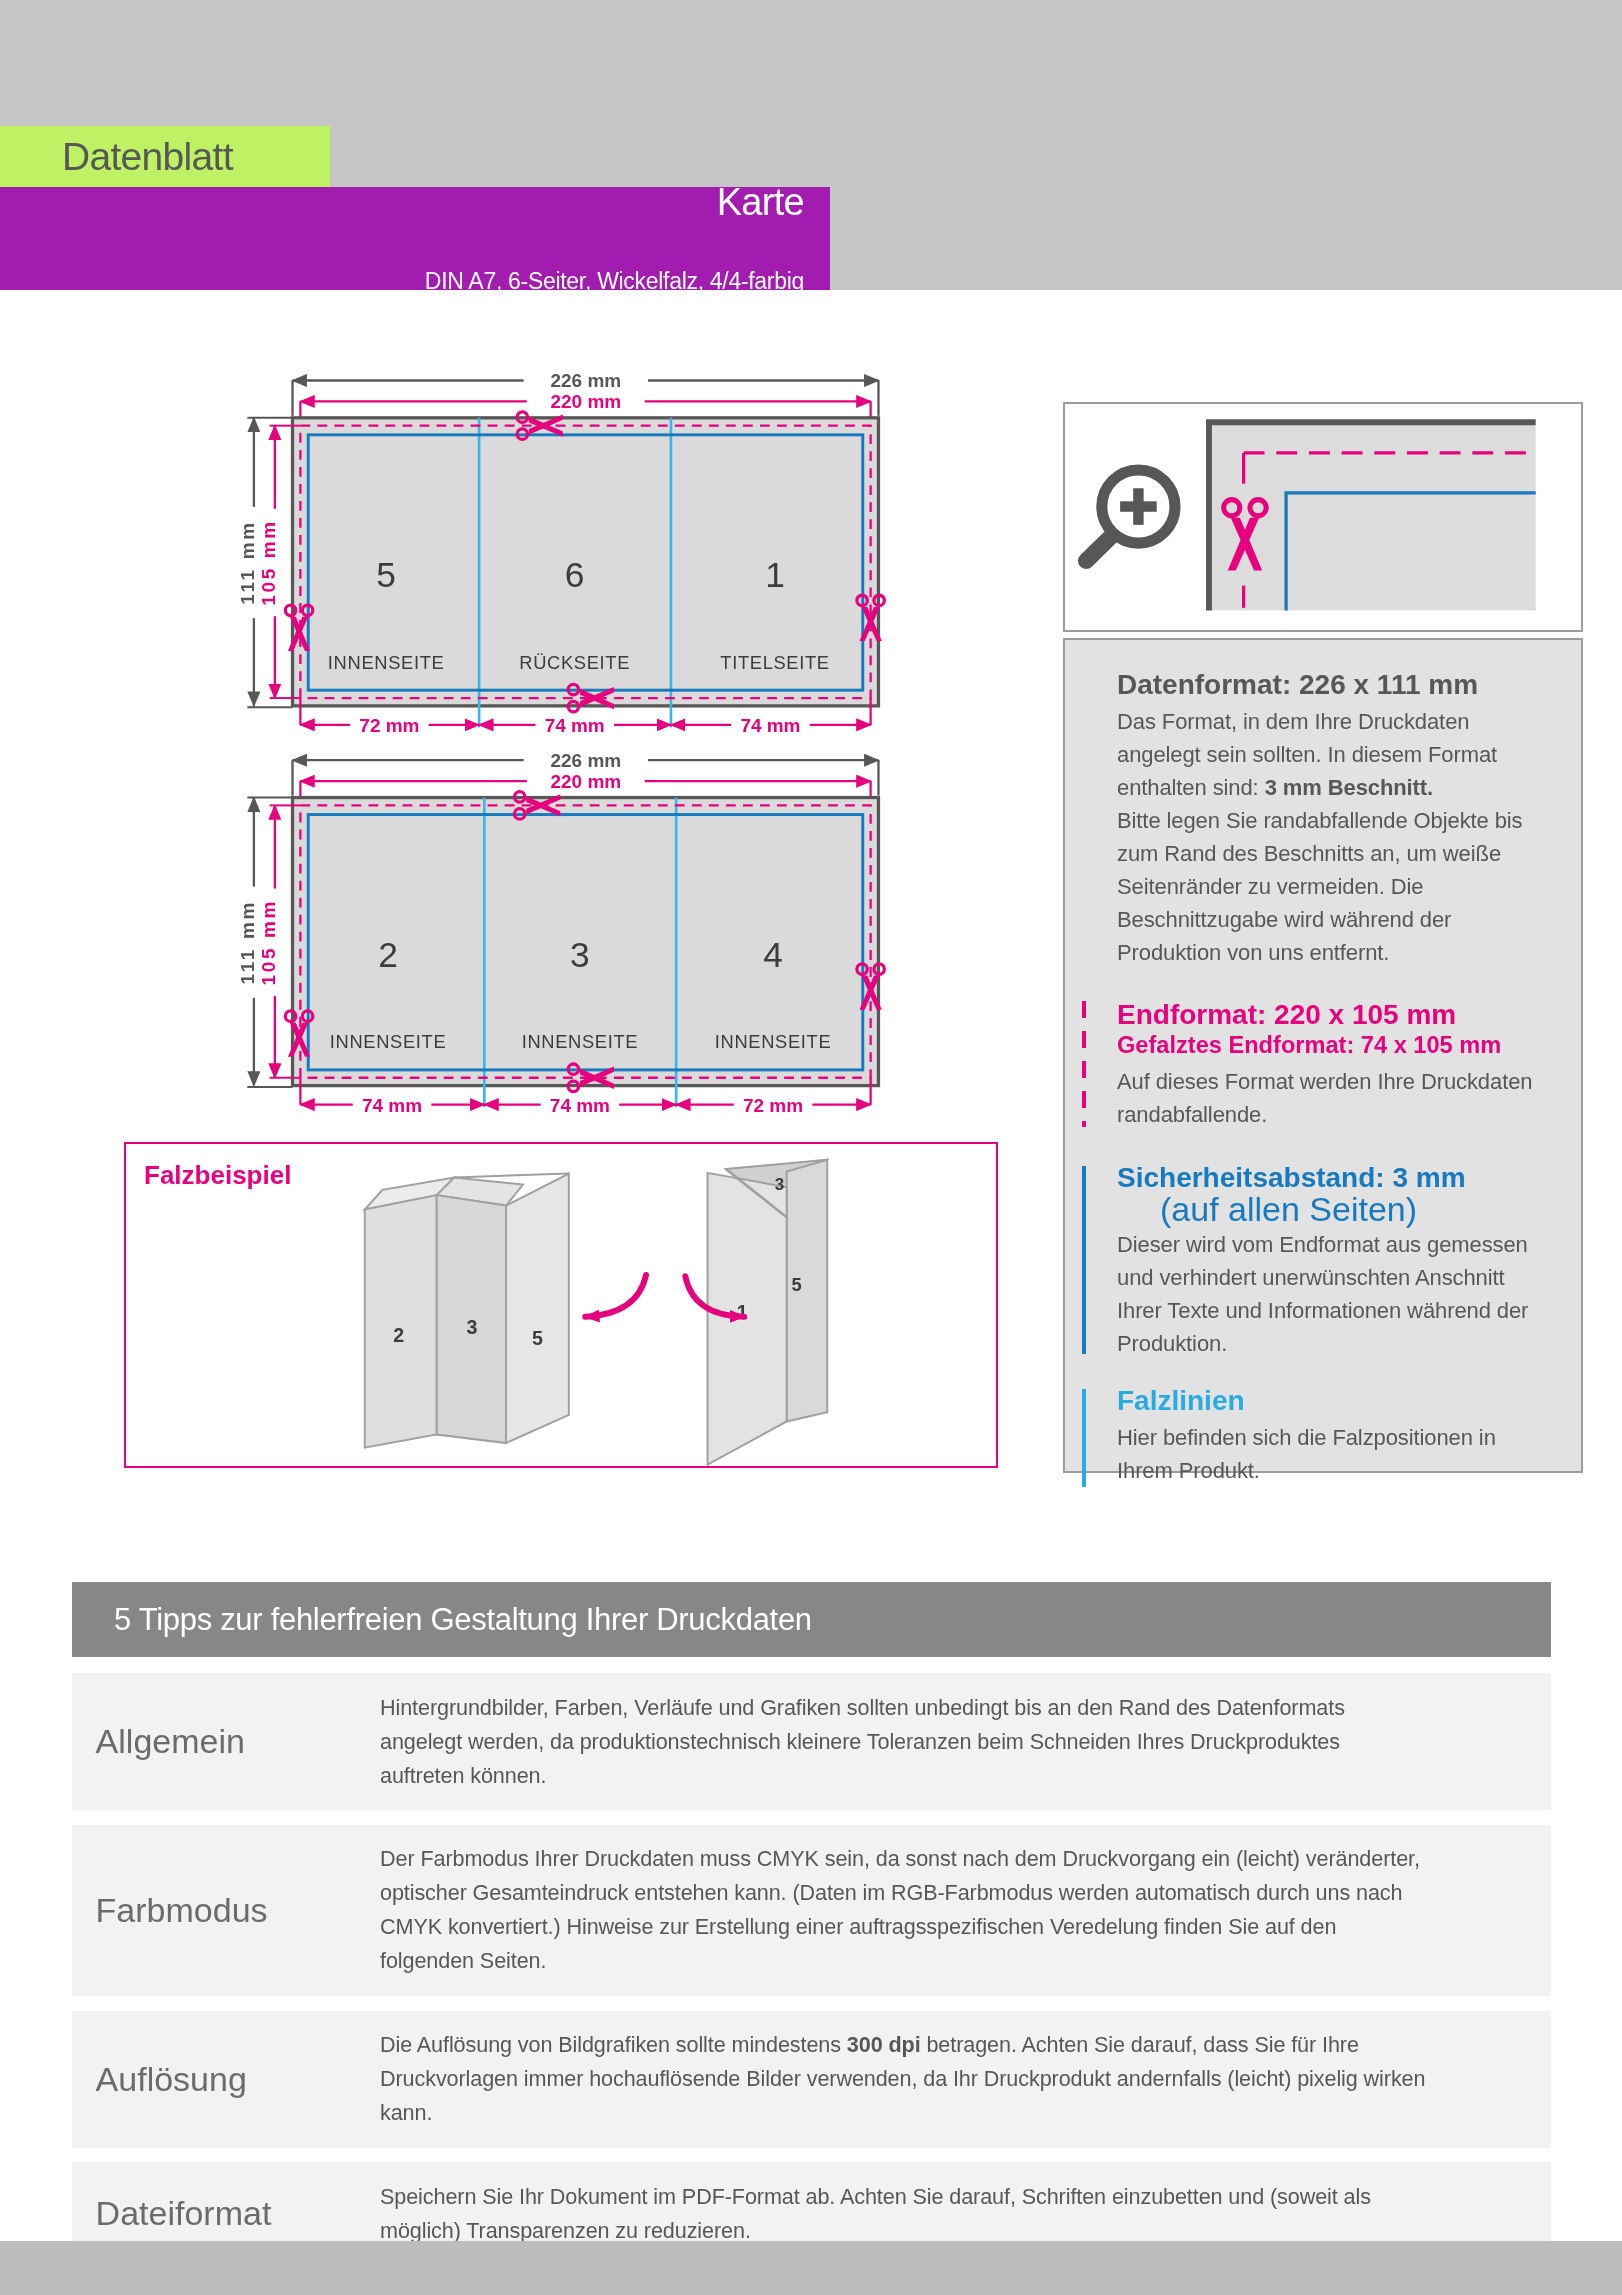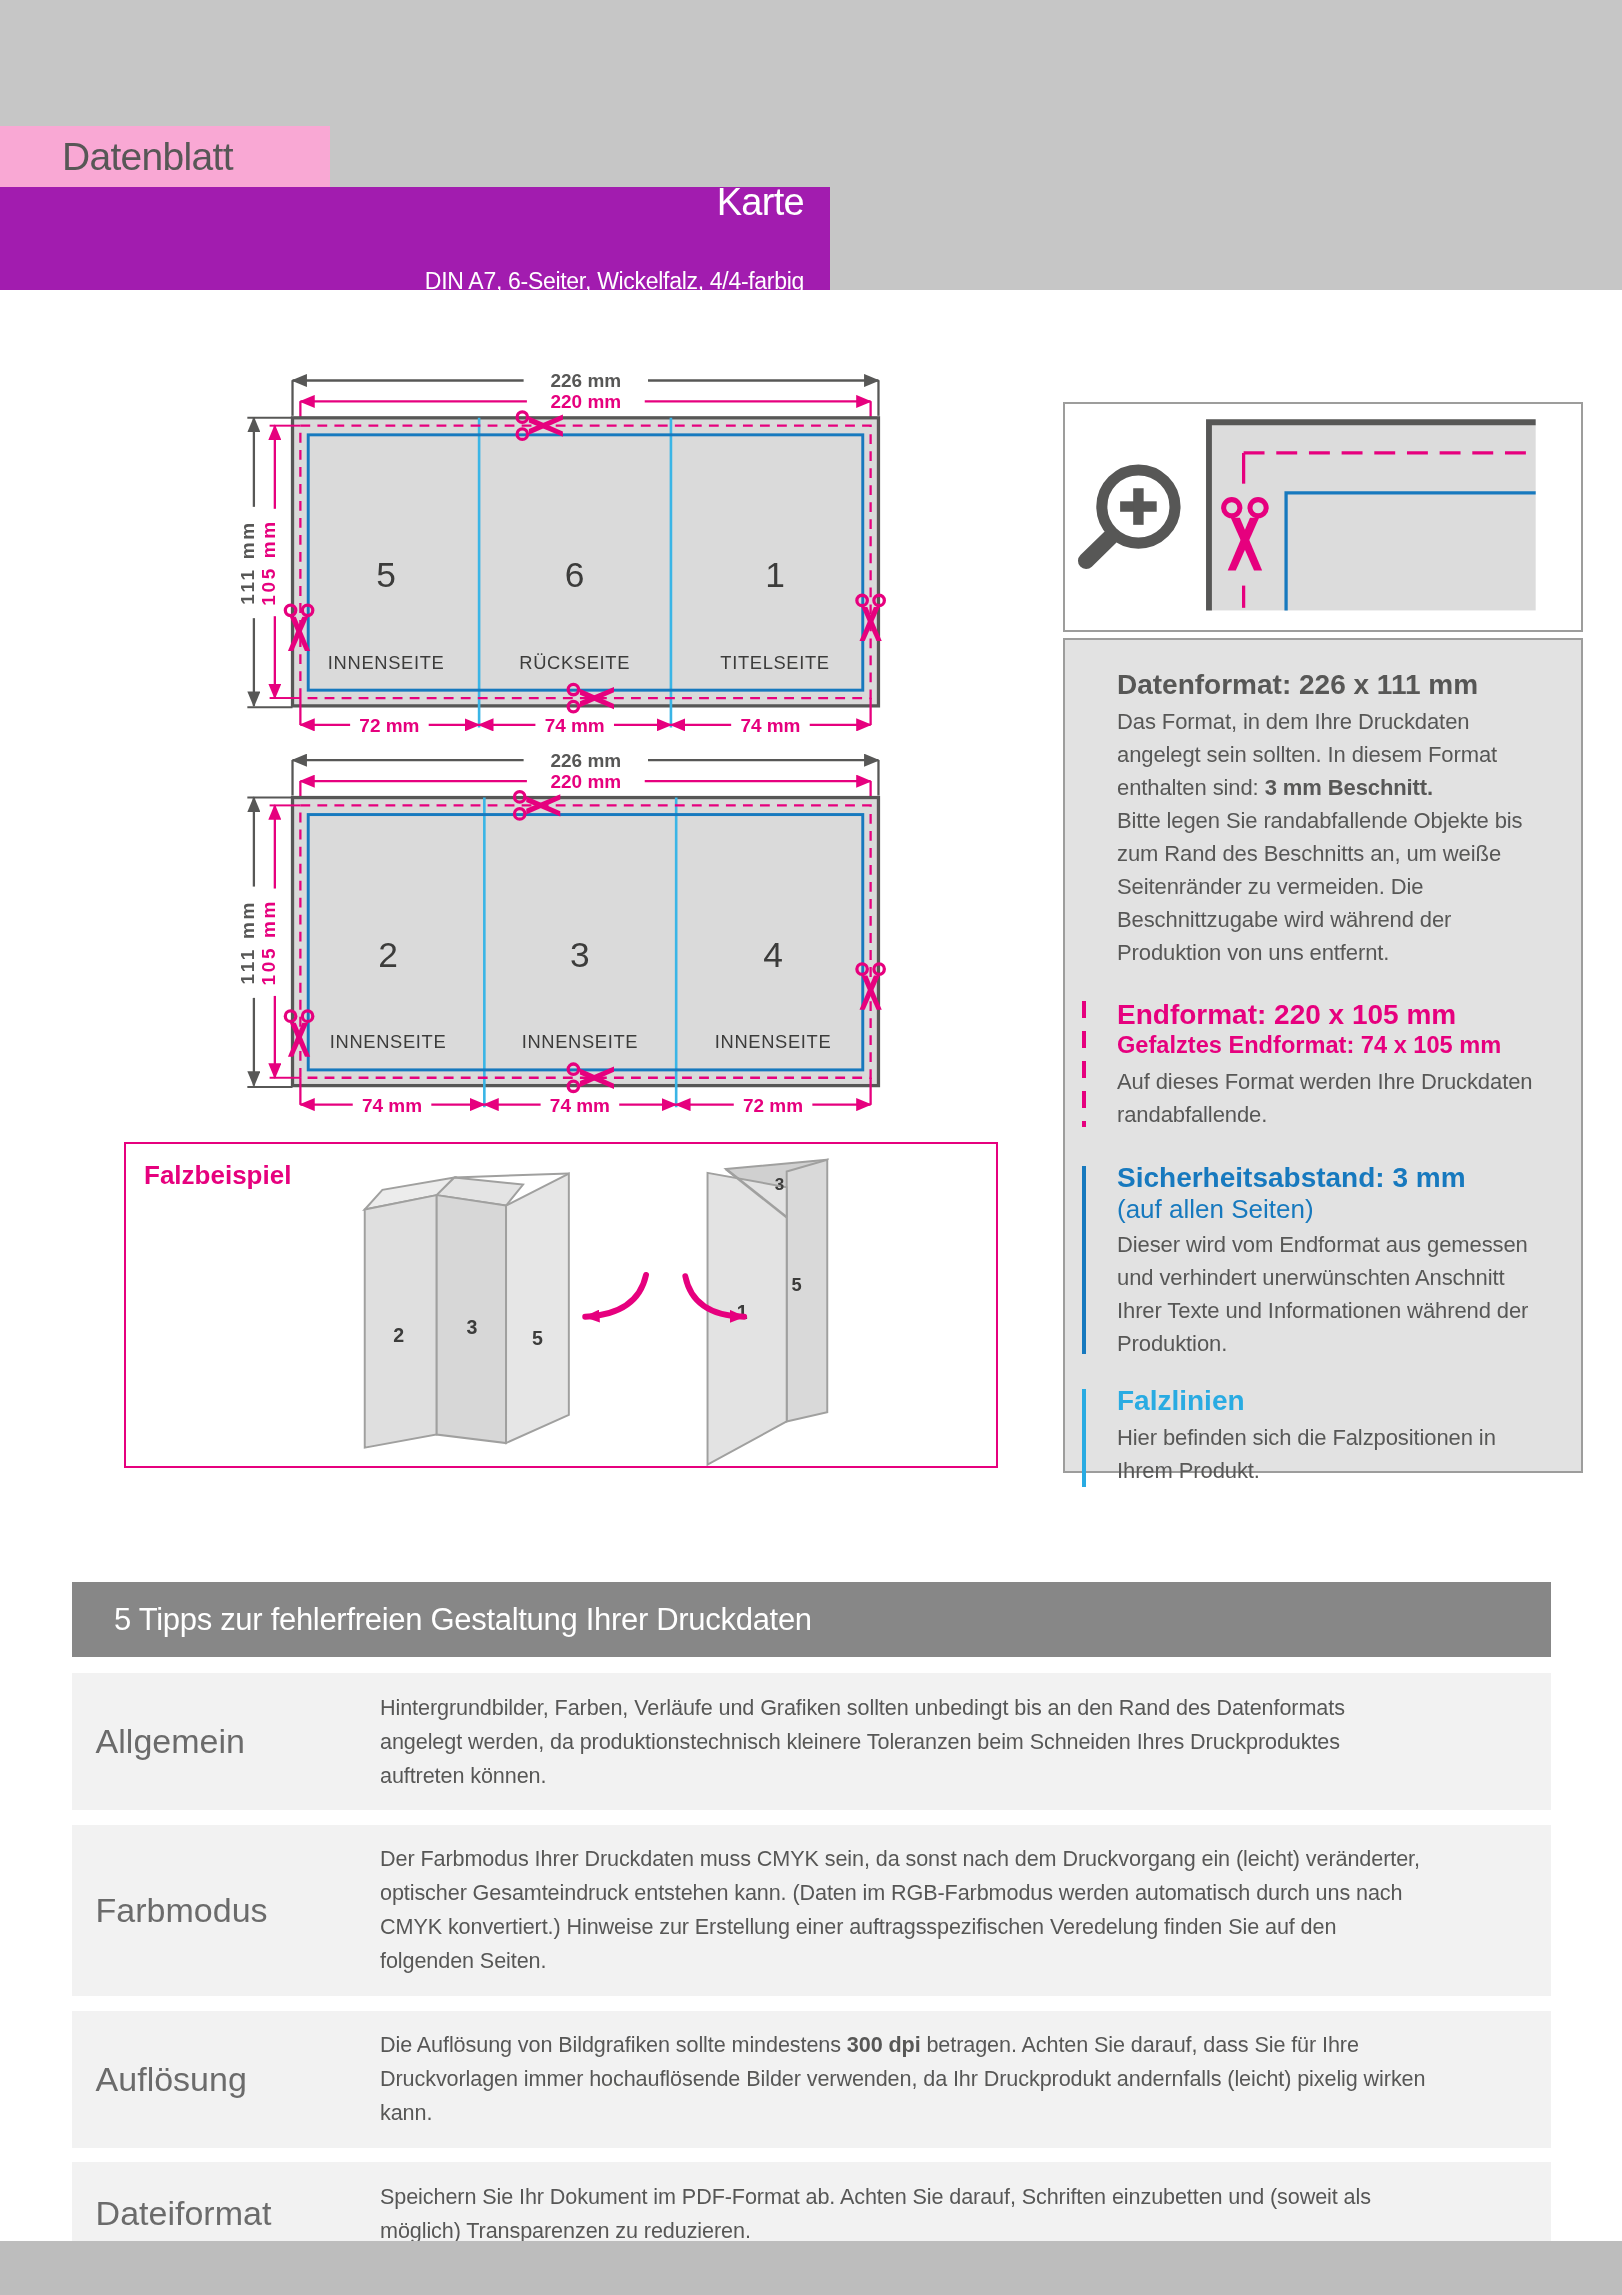--- a/index.html
+++ b/index.html
@@ -2,21 +2,21 @@
 <html style="font-size:10.5px"><head>
 <meta charset="utf-8">
 <style>
   html,body{margin:0;padding:0;}
   body{width:1623px;height:2295px;position:relative;background:#ffffff;
        font-family:"Liberation Sans",sans-serif;color:#575756;}
   .abs{position:absolute;}
 
   
   .header-bg{left:0;top:0;width:1623px;height:290px;background:#c6c6c6;}
-  .datenblatt-box{left:0;top:126px;width:330px;height:61px;background:#f9a8d4;
+  .datenblatt-box{left:0;top:126px;width:330px;height:61px;background:#bef264;
       display:flex;align-items:center;}
   .datenblatt-box span{font-size:39px;color:#575756;padding-left:62px;letter-spacing:-0.7px;}
   .karte-band{left:0;top:187px;width:830px;height:103px;background:#a21caf;
       display:flex;flex-direction:column;align-items:flex-end;justify-content:center;
       padding-right:26px;box-sizing:border-box;color:#fff;}
   .karte-band .t1{font-size:38px;line-height:42px;letter-spacing:-0.7px;}
   .karte-band .t2{font-size:23px;line-height:29px;letter-spacing:-0.3px;margin-top:44px;}
 
   
   svg text{font-family:"Liberation Sans",sans-serif;}
@@ -35,21 +35,21 @@
   .detail-box{left:1063px;top:402px;width:520px;height:230px;background:#fff;
       border:2.6px solid #9d9d9c;box-sizing:border-box;}
   .info-panel{left:1063px;top:638px;width:520px;height:835px;background:#e2e2e2;
       border:2px solid #9d9d9c;box-sizing:border-box;}
   .info-inner{position:absolute;left:52px;top:29px;width:422px;}
   .info-h{font-size:28px;font-weight:bold;line-height:32px;color:#575756;}
   .info-h.mag{color:#e6007e;}
   .info-h.blue{color:#1779be;}
   .info-h.cyan{color:#29abe2;}
   .info-sub-mag{font-size:23.6px;font-weight:bold;color:#e6007e;line-height:29px;}
-  .info-sub-blue{font-size:26px;color:#1779be;line-height:30px;}
+  .info-sub-blue{font-size:34px;color:#1779be;line-height:30px;margin-left:43px;}
   .info-p{font-size:22px;line-height:33px;color:#575756;letter-spacing:-0.1px;}
   .sect{position:relative;}
   .marker{position:absolute;left:-35px;width:3.9px;}
   .marker.dash{background:repeating-linear-gradient(180deg,#e6007e 0 17px,transparent 17px 30px);}
   .marker.solid-blue{background:#1779be;}
   .marker.solid-cyan{background:#29abe2;}
 
   
   .tips-bar{left:72px;top:1582px;width:1479px;height:75px;background:#878787;
       display:flex;align-items:center;}

